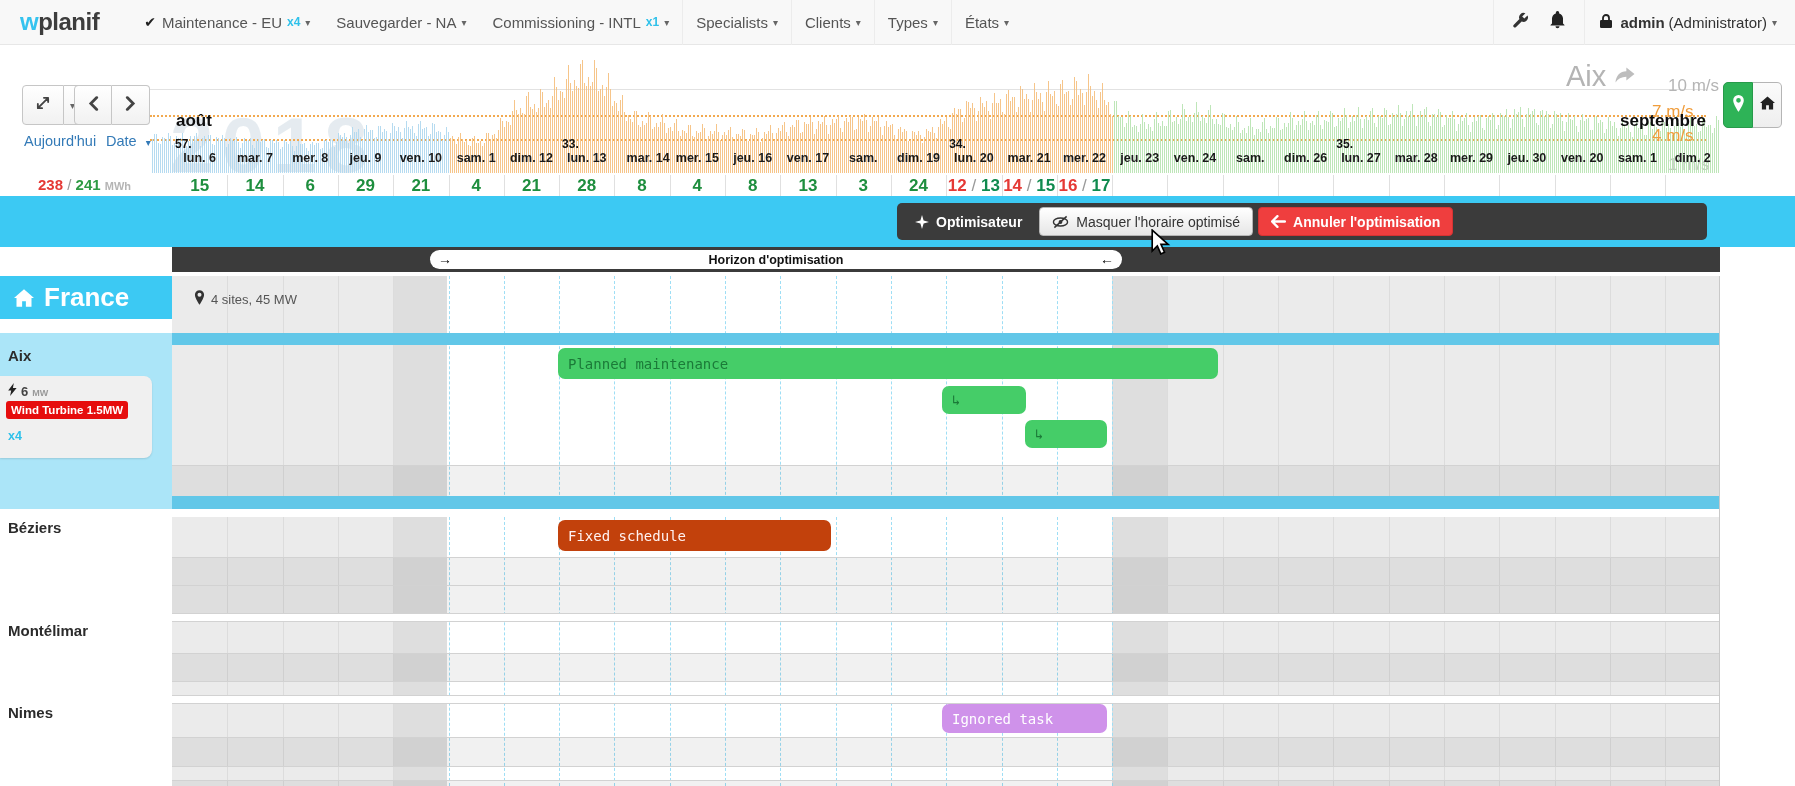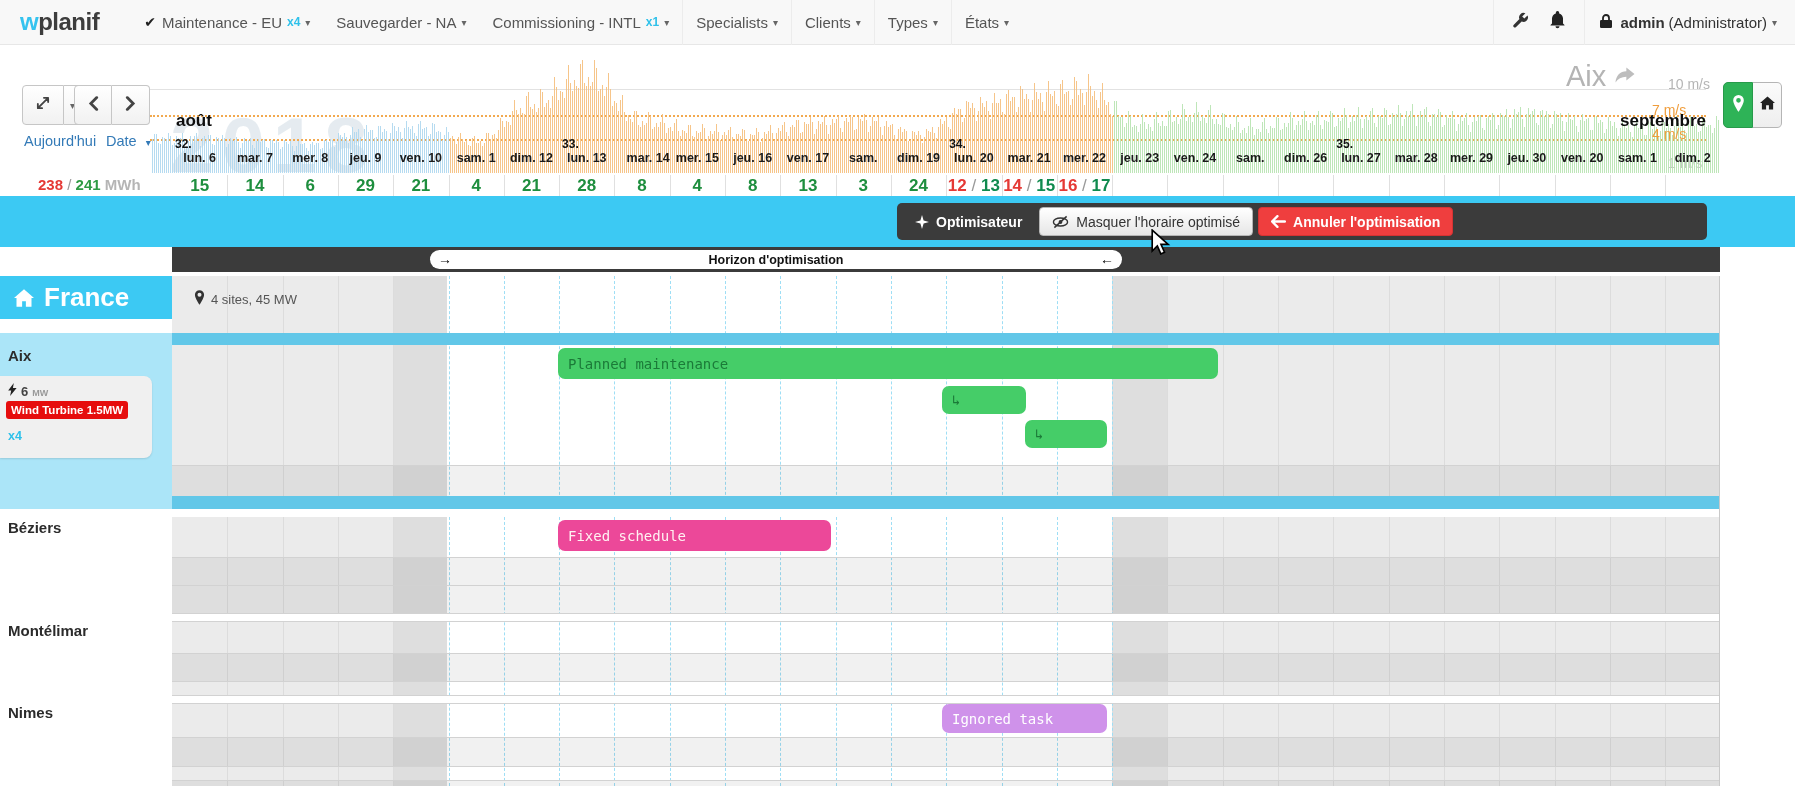--- a/index.html
+++ b/index.html
@@ -31,21 +31,21 @@
   .timeline{position:absolute;left:0;top:45px;width:1795px;height:151px;background:#fff;}
   .btn{background:linear-gradient(#ffffff,#f1f1f1);border:1px solid #c6c6c6;border-radius:4px;
        display:flex;align-items:center;justify-content:center;cursor:pointer;box-sizing:border-box;}
   .btn-group{display:flex;}
   .btn-group .btn{border-radius:0;border-left-width:0;}
   .btn-group .btn:first-child{border-radius:4px 0 0 4px;border-left-width:1px;}
   .btn-group .btn:last-child{border-radius:0 4px 4px 0;}
   .link{color:#337ab7;font-size:14.5px;cursor:pointer;}
   .watermark{font-size:78px;font-weight:bold;color:#ccd9e2;opacity:.5;letter-spacing:8px;z-index:1;}
   .gridline{z-index:2;} .bars{z-index:3;}
-  .mslabel{font-size:14px;z-index:5;}
+  .mslabel{font-size:17px;z-index:5;}
   .month{font-size:17px;font-weight:bold;color:#0d0d0d;z-index:6;white-space:nowrap;}
   .week{font-size:12px;font-weight:bold;color:#111;z-index:6;}
   .dlabel{font-size:12.5px;font-weight:bold;color:#1a1a1a;text-align:center;z-index:6;white-space:nowrap;}
   .dnum{font-size:17px;font-weight:bold;text-align:center;z-index:6;white-space:nowrap;}
   .ng{color:#1e8e3e;} .nr{color:#e53935;} .nsep{color:#999;font-weight:normal;} .ng2{color:#0f8a4e;}
   .tick{width:1px;background:#e0e0e0;z-index:4;}
   .station{font-size:29px;color:#b4b4b4;z-index:6;display:flex;align-items:center;gap:8px;}
   .map-btns{display:flex;z-index:7;}
   .map-btn-green{width:30px;height:46px;background:#2eb357;border:1px solid #279a4a;border-radius:5px 0 0 5px;
                  display:flex;align-items:center;justify-content:center;cursor:pointer;box-sizing:border-box;}
@@ -82,21 +82,21 @@
   .turb-badge{position:absolute;left:6px;top:25px;background:#e60d0d;color:#fff;font-size:11.5px;font-weight:bold;
               padding:3px 5px;border-radius:3px;white-space:nowrap;}
   .turb-count{position:absolute;left:8px;top:53px;color:#2fc1ea;font-weight:bold;font-size:12.5px;}
   .cap-row{position:absolute;left:8px;top:6px;display:flex;align-items:baseline;gap:4px;}
   .cap-v{font-size:13px;font-weight:bold;color:#444;} .cap-u{font-size:9px;color:#999;font-weight:bold;}
   .summary{position:absolute;left:22px;top:14px;display:flex;align-items:center;gap:6px;color:#555;
            font-size:13px;z-index:4;}
   .task{position:absolute;border-radius:7px;font-family:"DejaVu Sans Mono",monospace;font-size:14px;
         display:flex;align-items:center;padding-left:10px;box-sizing:border-box;z-index:6;cursor:pointer;white-space:nowrap;}
   .task.green{background:#45cd68;color:#1b7a38;}
-  .task.pink{background:#ec4899;color:#fff2f2;}
+  .task.pink{background:#c2410c;color:#fff2f2;}
   .task.purple{background:#cf92ea;color:#fff;}
   .cursor{position:absolute;left:1150px;top:229px;z-index:99;pointer-events:none;}
 </style>
 </head>
 <body>
 
 <div class="app">
 
   <header class="navbar">
     <div class="logo"><span class="lp">w</span><span class="lr">planif</span></div>
@@ -181,21 +181,21 @@
               <path d="M2 1.5 7.5 7 2 12.5" stroke="#444" stroke-width="2.6" fill="none" stroke-linecap="round"></path>
             </svg></span>
         </div>
     </div>
     <span class="abs link" style="left:24px;top:88px">Aujourd'hui</span>
     <span class="abs link" style="left:106px;top:88px"><span>Date</span> <span class="caret" style="color:#337ab7">▾</span></span>
     <div class="abs" style="left:38px;top:131px;font-size:15px;white-space:nowrap">
       <b class="nr">238</b>
       <span class="nsep">/</span>
       <b style="color:#2e9b43">241</b>
-      <span style="font-size:15px;color:#b5b5b5;font-weight:bold">MWh</span>
+      <span style="font-size:11px;color:#b5b5b5;font-weight:bold">MWh</span>
     </div>
 
     <div class="abs watermark" style="left:170px;top:55px">2018</div>
 
     <div class="abs gridline" style="left:150px;top:44px;width:1556px;border-top:1px solid #e2e2e2"></div>
     <div class="abs gridline" style="left:150px;top:70px;width:1556px;border-top:2px dotted #f2a94f"></div>
     <div class="abs gridline" style="left:150px;top:94px;width:1556px;border-top:2px dotted #f2a94f"></div>
     <span class="abs mslabel" style="left:1668px;top:31px;color:#b5b5b5">10 m/s</span>
     <span class="abs mslabel" style="left:1652px;top:57px;color:#f09d3c">7 m/s</span>
     <span class="abs mslabel" style="left:1652px;top:81px;color:#f09d3c">4 m/s</span>
@@ -984,21 +984,21 @@
         <div class="abs bars" style="left: 1710px; top: 80.0335px; width: 1.3px; height: 47.9665px; background: rgb(183, 227, 176); opacity: 0.9;"></div>
         <div class="abs bars" style="left: 1712px; top: 88.1422px; width: 1.3px; height: 39.8578px; background: rgb(183, 227, 176); opacity: 0.9;"></div>
         <div class="abs bars" style="left: 1714px; top: 82.7392px; width: 1.3px; height: 45.2608px; background: rgb(183, 227, 176); opacity: 0.9;"></div>
         <div class="abs bars" style="left: 1716px; top: 70.6364px; width: 1.3px; height: 57.3636px; background: rgb(183, 227, 176); opacity: 0.9;"></div>
         <div class="abs bars" style="left: 1718px; top: 75.1314px; width: 1.3px; height: 52.8686px; background: rgb(183, 227, 176); opacity: 0.9;"></div>
       </div>
 
     <div class="abs month" style="left:176px;top:66px">août</div>
     <div class="abs month" style="left:1450px;top:66px;width:256px;text-align:right">septembre</div>
     <div id="axis">
-        <div class="abs week" style="left: 175px; top: 92px;">32.</div>
+        <div class="abs week" style="left: 175px; top: 92px;">57.</div>
         <div class="abs dlabel" style="left: 172px; top: 106px; width: 55.3px;">lun. 6</div>
         <div class="abs dnum" style="left: 172px; top: 131px; width: 55.3px;"><span class="ng">15</span></div>
         <div class="abs dlabel" style="left: 227.3px; top: 106px; width: 55.3px;">mar. 7</div>
         <div class="abs tick" style="left: 227.3px; top: 130px; height: 21px;"></div>
         <div class="abs dnum" style="left: 227.3px; top: 131px; width: 55.3px;"><span class="ng">14</span></div>
         <div class="abs dlabel" style="left: 282.6px; top: 106px; width: 55.3px;">mer. 8</div>
         <div class="abs tick" style="left: 282.6px; top: 130px; height: 21px;"></div>
         <div class="abs dnum" style="left: 282.6px; top: 131px; width: 55.3px;"><span class="ng">6</span></div>
         <div class="abs dlabel" style="left: 337.9px; top: 106px; width: 55.3px;">jeu. 9</div>
         <div class="abs tick" style="left: 337.9px; top: 130px; height: 21px;"></div>

